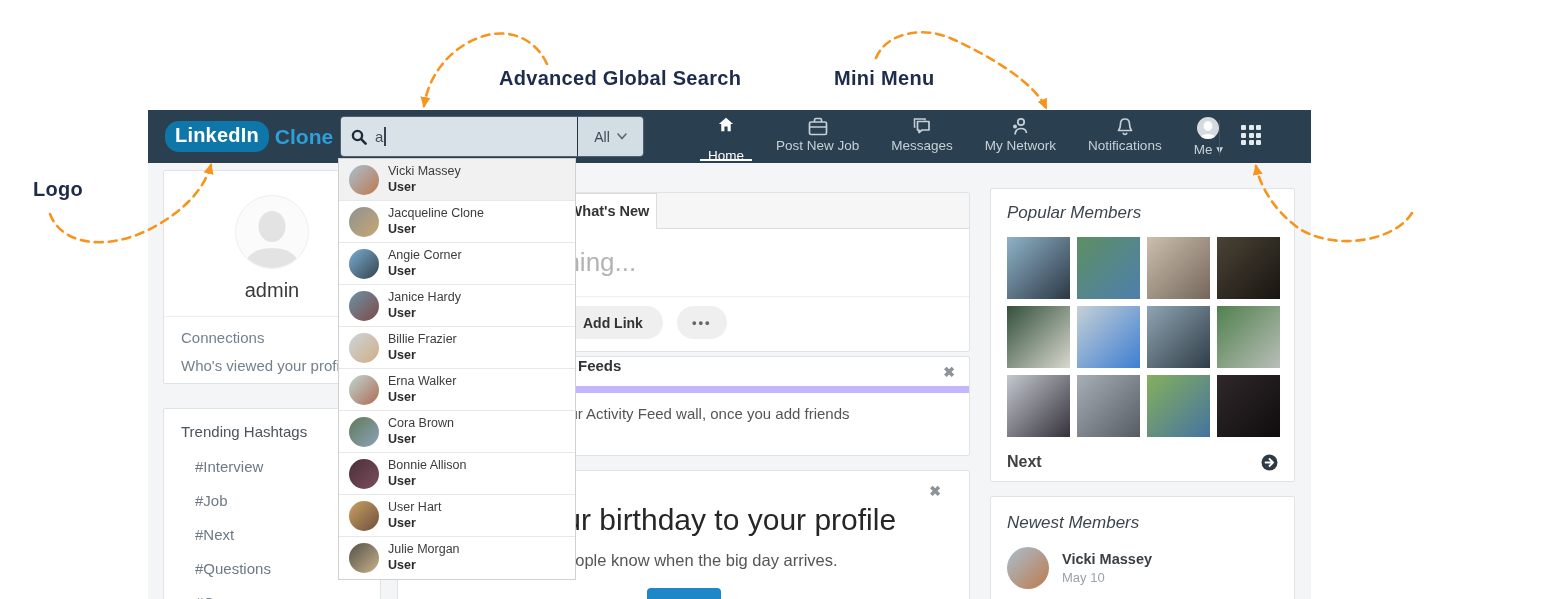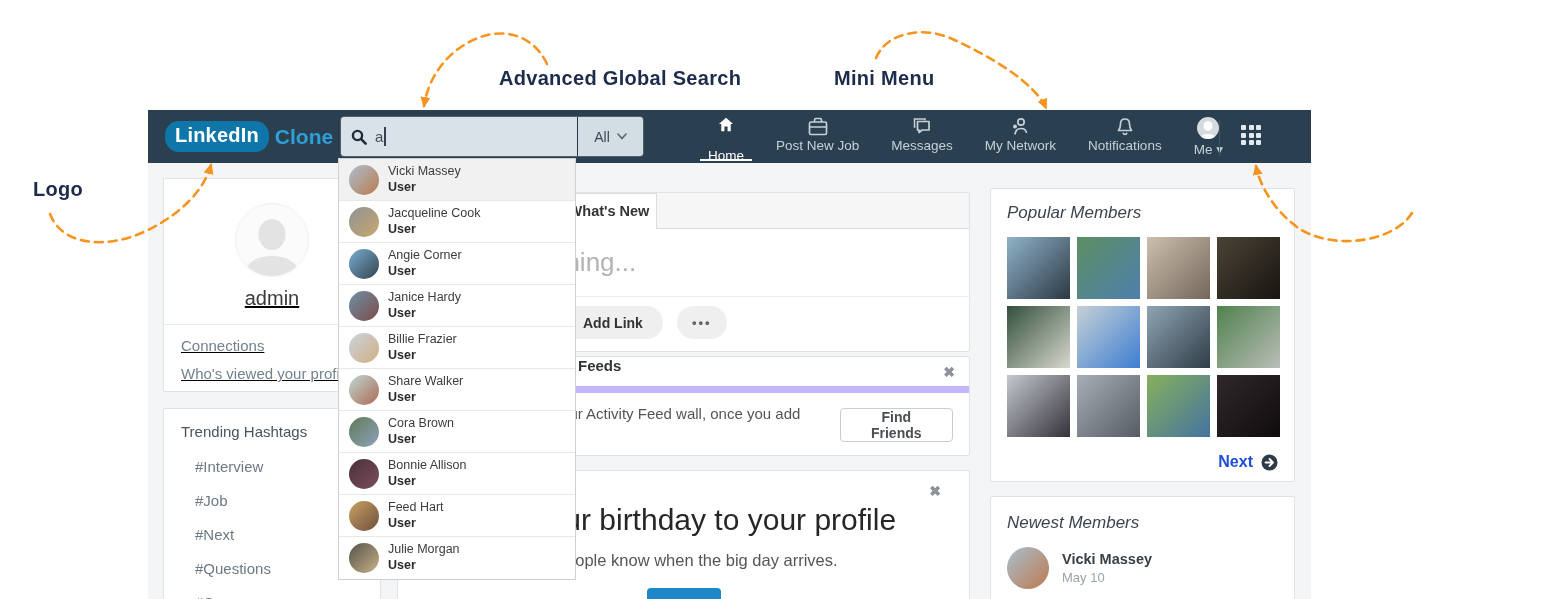--- a/index.html
+++ b/index.html
@@ -43,21 +43,21 @@
   .nav-sep { position:absolute; left:1071px; top:10px; height:36px; width:1px; background:#3d5565; }
   .grid-btn { position:absolute; left:1093px; top:15px; width:24px; height:24px;
               display:grid; grid-template-columns:repeat(3,5px); grid-template-rows:repeat(3,5px);
               gap:2.5px; background:transparent; border:none; cursor:pointer; }
   .grid-btn i { background:#e2eaef; border-radius:1px; }
 
   
   .card { position:absolute; background:#fff; border:1px solid #e0e3e6; border-radius:2px; }
 
   
-  .profile-card { left:15px; top:68px; width:218px; height:214px;text-decoration:underline; }
+  .profile-card { left:15px; top:60px; width:218px; height:214px; }
   .ph-avatar { width:74px; height:74px; border-radius:50%; margin:24px auto 10px;
                background:#fbfbfb; border:1px solid #efefef; position:relative; overflow:hidden; }
   .ph-avatar .hd { position:absolute; top:15px; left:50%; transform:translateX(-50%);
                    width:27px; height:31px; border-radius:50%; background:#e3e3e3; }
   .ph-avatar .bd { position:absolute; bottom:-7px; left:50%; transform:translateX(-50%);
                    width:50px; height:27px; border-radius:50% 50% 0 0; background:#e3e3e3; }
   .profile-name { text-align:center; font-size:20px; color:#3a3a3a; padding-bottom:14px;
                   border-bottom:1px solid #ececec; }
   .profile-links { padding:12px 17px 0; display:flex; flex-direction:column; gap:11px; }
   .profile-links span { font-size:15px; color:#73828f; cursor:pointer; white-space:nowrap; }
@@ -97,22 +97,22 @@
   .birthday-title { margin-top:32px; text-align:center; font-size:30px; color:#262626; }
   .birthday-sub { margin-top:14px; text-align:center; font-size:16.5px; color:#555; }
   .birthday-btn { display:block; margin:18px auto 0; width:74px; height:30px; background:#1d87c8;
                   border:none; border-radius:4px; cursor:pointer; }
 
   
   .popular-card { left:842px; top:78px; width:305px; height:294px; padding:14px 16px; }
   .side-title { font-size:17px; color:#3c454d; margin-bottom:14px;font-style:italic; }
   .photo-grid { display:grid; grid-template-columns:repeat(4,63px); grid-auto-rows:62px; gap:7px; }
   .photo { cursor:pointer; }
-  .next-row { margin-top:16px; display:flex; justify-content:flex-end; align-items:center; gap:8px;
-              font-weight:700; font-size:16px; color:#1d4ed8; cursor:pointer; }
+  .next-row { margin-top:16px; display:flex; justify-content:space-between; align-items:center; gap:8px;
+              font-weight:700; font-size:16px; color:#404040; cursor:pointer; }
 
   .newest-card { left:842px; top:386px; width:305px; height:160px; padding:16px 16px; }
   .member-row { margin-top:14px; display:flex; align-items:center; gap:13px; }
   .member-avatar { width:42px; height:42px; border-radius:50%; }
   .member-name { font-weight:700; font-size:14.5px; color:#3a3f44; }
   .member-date { font-size:13px; color:#9aa3ab; margin-top:3px; }
 
   
   .dropdown { position:absolute; left:190px; top:48px; width:238px; background:#fff;
               border:1px solid #d0d0d0; z-index:50; }
@@ -261,21 +261,20 @@
       </div>
     </div>
 
     <div class="card feeds-card">
       <div class="card-hd">
         <span class="feeds-title">Feeds</span>
         <button class="close-x">✖</button>
       </div>
       <div class="feeds-body">
         <div class="feeds-text">You will see feeds in your Activity Feed wall, once you add friends here.</div>
-        <button class="btn-outline">Find Friends</button>
       </div>
     </div>
 
     <div class="card birthday-card">
       <button class="close-x birthday-close">✖</button>
       <div class="birthday-title">Add your birthday to your profile</div>
       <div class="birthday-sub">Let people know when the big day arrives.</div>
       <button class="birthday-btn"></button>
     </div>
 
@@ -322,21 +321,21 @@
           <span class="sr-avatar" style="background: linear-gradient(135deg, rgb(169, 191, 208), rgb(189, 122, 77));"></span>
           <span>
             <div class="sr-name">Vicki Massey</div>
             <div class="sr-role">User</div>
           </span>
         </div>
 
         <div class="sr-item">
           <span class="sr-avatar" style="background: linear-gradient(135deg, rgb(142, 146, 150), rgb(201, 167, 110));"></span>
           <span>
-            <div class="sr-name">Jacqueline Cook</div>
+            <div class="sr-name">Jacqueline Clone</div>
             <div class="sr-role">User</div>
           </span>
         </div>
 
         <div class="sr-item">
           <span class="sr-avatar" style="background: linear-gradient(135deg, rgb(121, 174, 210), rgb(52, 66, 77));"></span>
           <span>
             <div class="sr-name">Angie Corner</div>
             <div class="sr-role">User</div>
           </span>
@@ -354,21 +353,21 @@
           <span class="sr-avatar" style="background: linear-gradient(135deg, rgb(204, 212, 220), rgb(207, 174, 132));"></span>
           <span>
             <div class="sr-name">Billie Frazier</div>
             <div class="sr-role">User</div>
           </span>
         </div>
 
         <div class="sr-item">
           <span class="sr-avatar" style="background: linear-gradient(135deg, rgb(188, 216, 210), rgb(176, 106, 84));"></span>
           <span>
-            <div class="sr-name">Share Walker</div>
+            <div class="sr-name">Erna Walker</div>
             <div class="sr-role">User</div>
           </span>
         </div>
 
         <div class="sr-item">
           <span class="sr-avatar" style="background: linear-gradient(135deg, rgb(94, 123, 88), rgb(143, 162, 186));"></span>
           <span>
             <div class="sr-name">Cora Brown</div>
             <div class="sr-role">User</div>
           </span>
@@ -378,21 +377,21 @@
           <span class="sr-avatar" style="background: linear-gradient(135deg, rgb(74, 48, 56), rgb(124, 78, 94));"></span>
           <span>
             <div class="sr-name">Bonnie Allison</div>
             <div class="sr-role">User</div>
           </span>
         </div>
 
         <div class="sr-item">
           <span class="sr-avatar" style="background: linear-gradient(135deg, rgb(202, 162, 99), rgb(110, 78, 61));"></span>
           <span>
-            <div class="sr-name">Feed Hart</div>
+            <div class="sr-name">User Hart</div>
             <div class="sr-role">User</div>
           </span>
         </div>
 
         <div class="sr-item">
           <span class="sr-avatar" style="background: linear-gradient(135deg, rgb(84, 80, 74), rgb(201, 179, 137));"></span>
           <span>
             <div class="sr-name">Julie Morgan</div>
             <div class="sr-role">User</div>
           </span>

